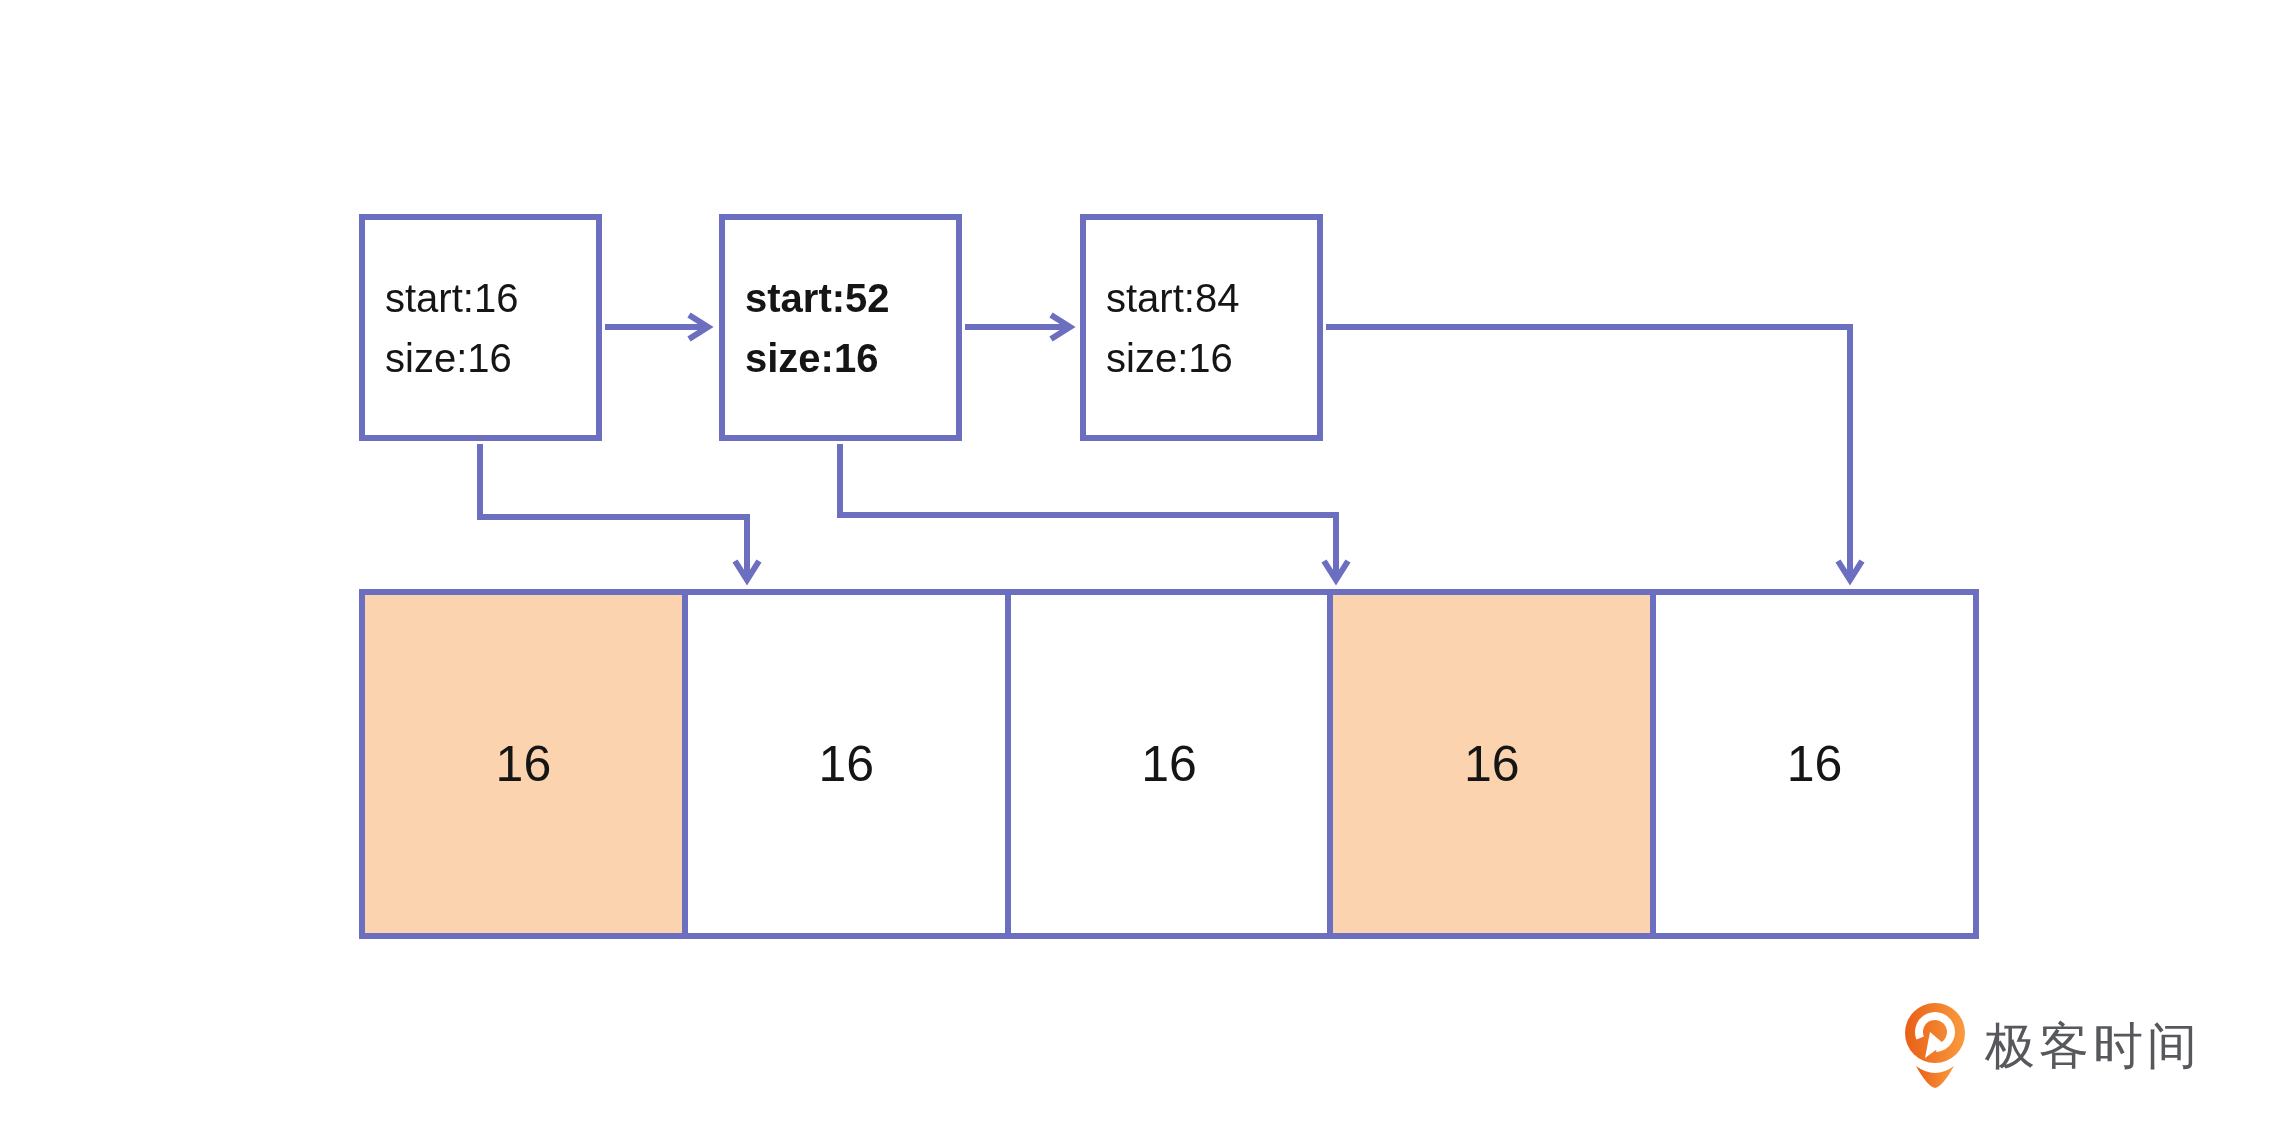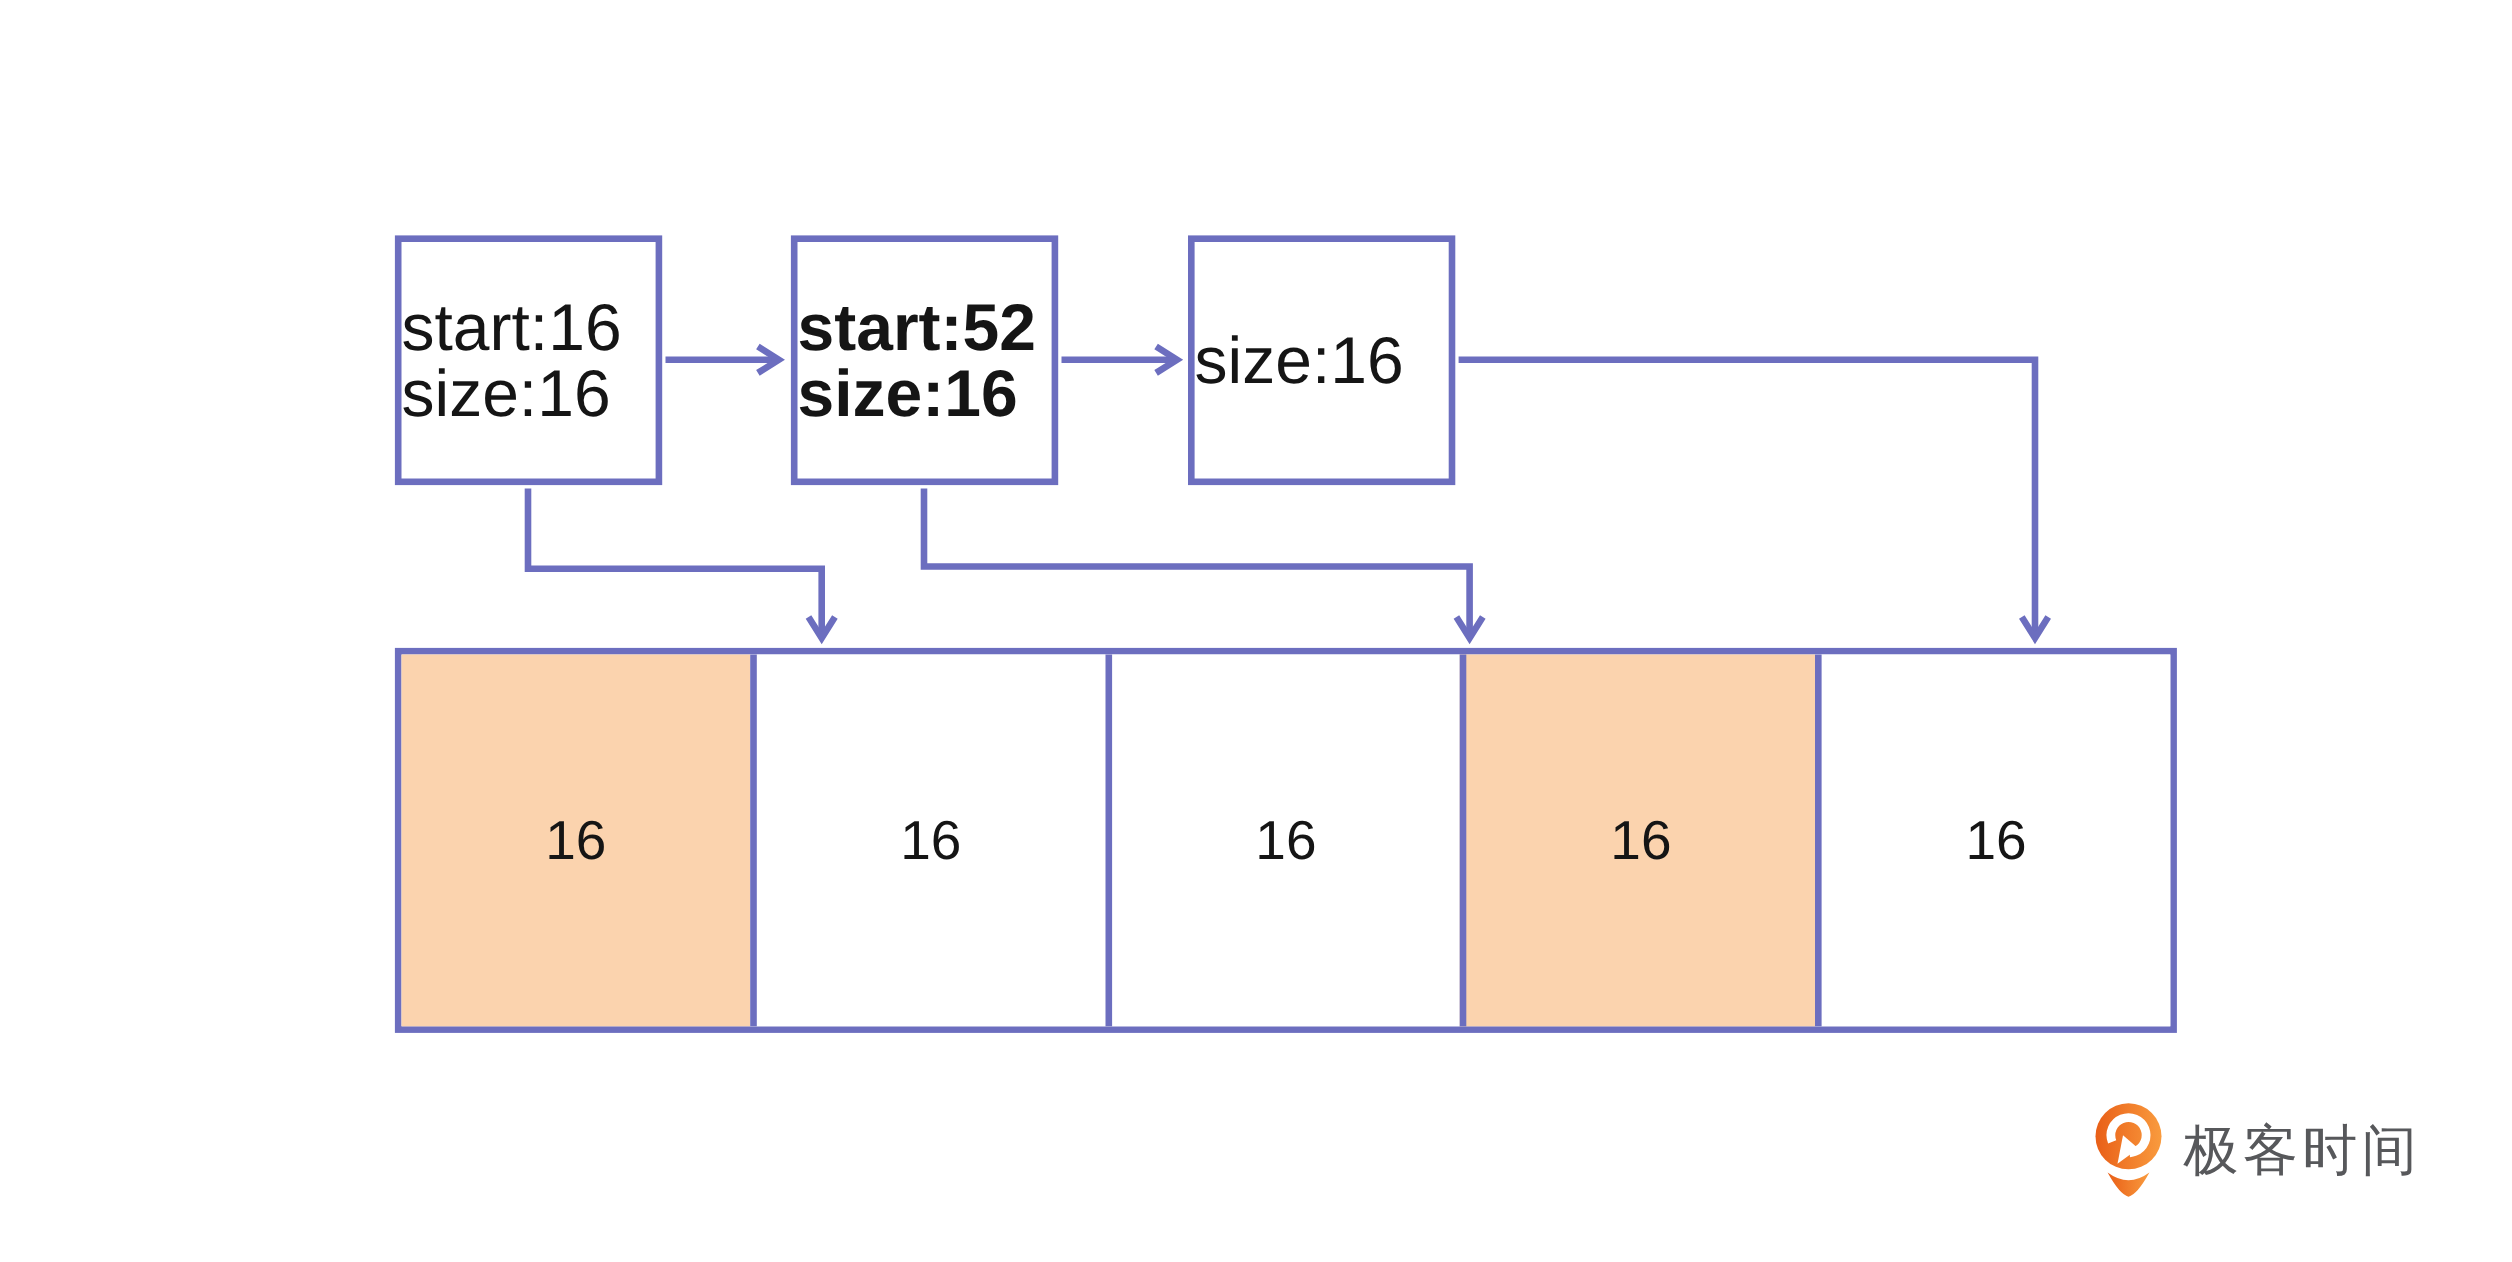--- a/index.html
+++ b/index.html
@@ -23,22 +23,23 @@
   .node{
     position:absolute;
     top:214px;
     width:243px;
     height:227px;
     background:#ffffff;
     border:6px solid var(--line);
     display:flex;
     flex-direction:column;
     justify-content:center;
+    padding-left:20px;
     color:var(--ink);
-    font-size:60px;
+    font-size:40px;
     line-height:60px;
     letter-spacing:0px;
   }
   .node-1{left:359px;}
   .node-2{left:719px;font-weight:bold;}
   .node-3{left:1080px;}
   
   svg.wires{
     position:absolute;
     left:0;top:0;
@@ -110,20 +111,21 @@
 
   <div class="node node-1">
     <div>start:16</div>
     <div>size:16</div>
   </div>
   <div class="node node-2">
     <div>start:52</div>
     <div>size:16</div>
   </div>
   <div class="node node-3">
+    <div>start:84</div>
     <div>size:16</div>
   </div>
 
   <div class="memory-bar">
     <div class="segment" style="flex-grow: 16; background: rgb(251, 211, 174);">16</div>
     <div class="segment" style="flex-grow: 16; background: rgb(255, 255, 255);">16</div>
     <div class="segment" style="flex-grow: 16; background: rgb(255, 255, 255);">16</div>
     <div class="segment" style="flex-grow: 16; background: rgb(251, 211, 174);">16</div>
     <div class="segment" style="flex-grow: 16; background: rgb(255, 255, 255);">16</div>
   </div>

